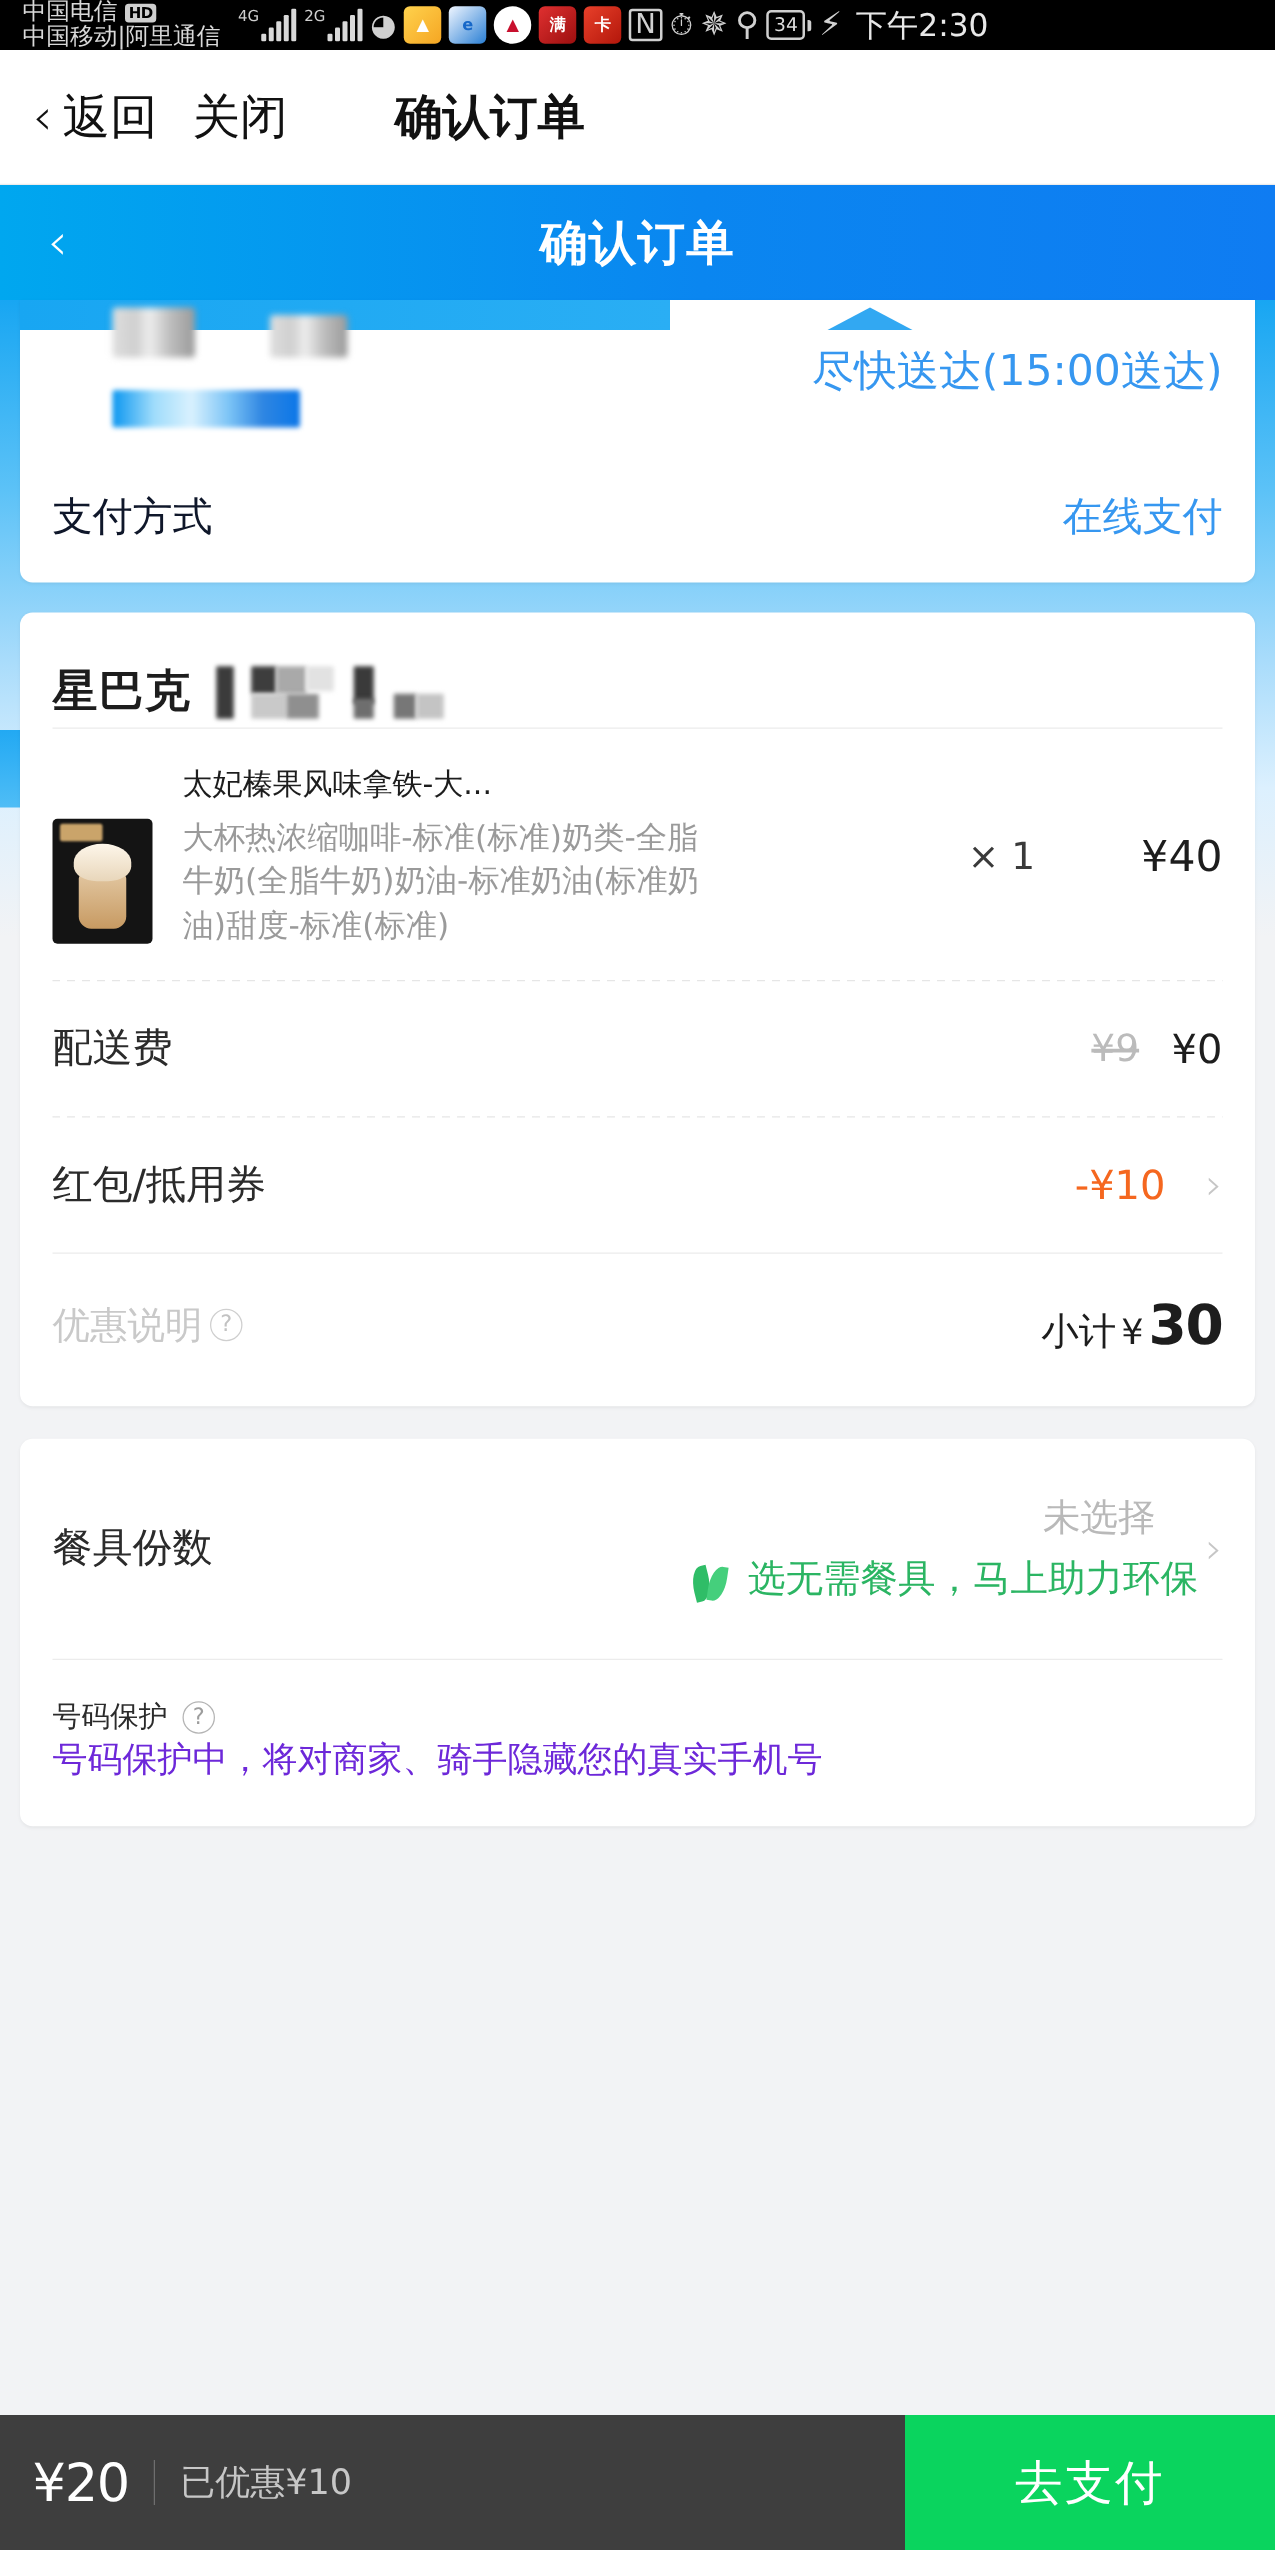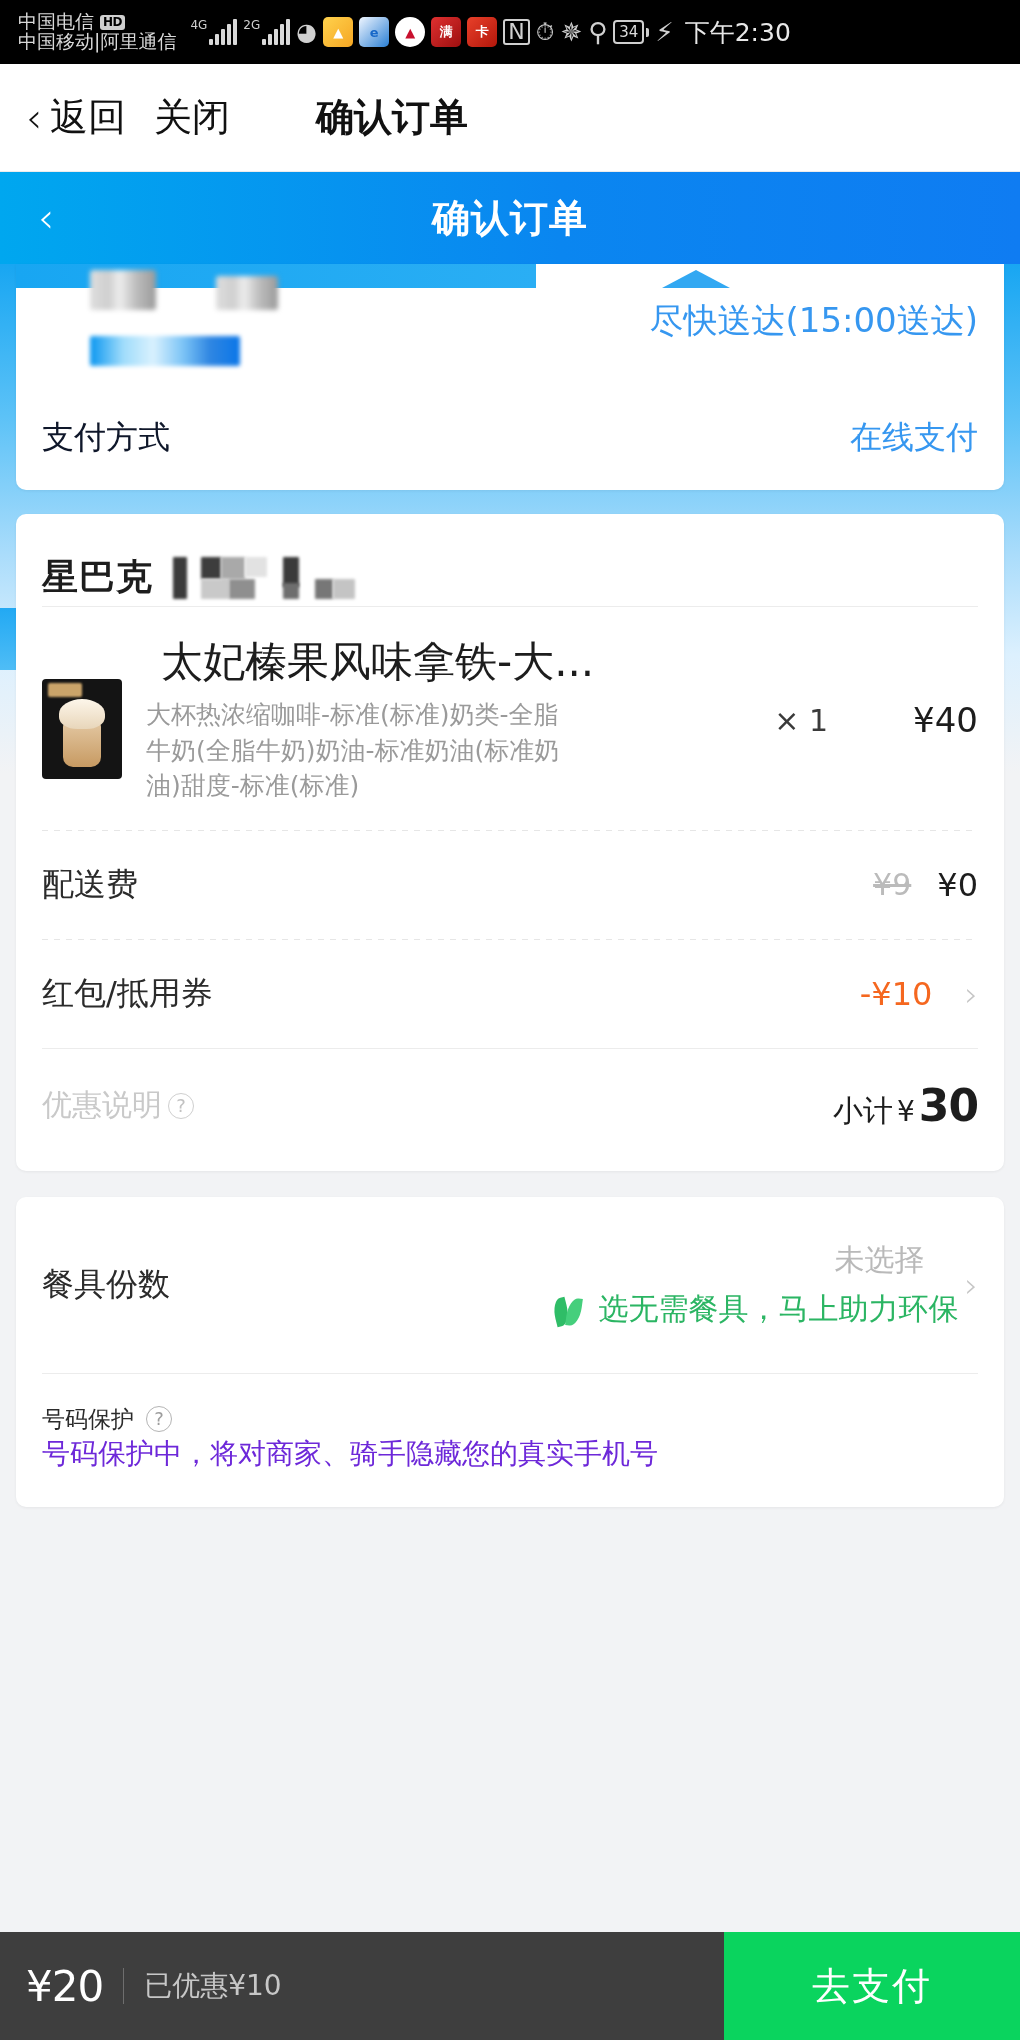--- a/index.html
+++ b/index.html
@@ -13,21 +13,21 @@
   .screen {
     position: relative;
     width: 1020px;
     height: 2040px;
     background: #f2f3f5;
   }
 
   
   .statusbar {
     position: relative;
-    height: 64px;
+    height: 40px;
     background: #000000;
     color: #d8d8d8;
     display: flex;
     align-items: center;
     padding: 0 10px 0 18px;
     overflow: hidden;
   }
   .carriers {
     display: flex;
     flex-direction: column;
@@ -158,22 +158,22 @@
     position: absolute; left: 50%; transform: translateX(-50%); bottom: 50px;
     width: 46px; height: 30px; border-radius: 50% 50% 40% 40%;
     background: linear-gradient(to bottom,#fdf6ea,#e8d6ba);
   }
   .thumb-tag {
     position: absolute; left: 6px; top: 4px; width: 34px; height: 14px;
     background: #caa46a; border-radius: 2px; filter: blur(1px);
   }
   .item-mid { flex: 1 1 auto; padding-left: 24px; padding-right: 10px; }
   .item-title {
-    font-size: 42px; color: #1d1d1d; font-weight: 500; line-height: 1.2;
-    white-space: nowrap; overflow: hidden; max-width: 430px; margin-left: 15px;
+    font-size: 24px; color: #1d1d1d; font-weight: 500; line-height: 1.2;
+    white-space: nowrap; overflow: hidden; max-width: 430px;
   }
   .item-desc {
     font-size: 25px; color: #9a9a9a; line-height: 1.42; margin-top: 10px;
     max-width: 415px;
   }
   .item-qty { font-size: 30px; color: #3a3a3a; flex: 0 0 auto; align-self: center; padding-left: 4px;}
   .item-price { font-size: 34px; color: #1d1d1d; flex: 0 0 auto; align-self: center;
     width: 150px; text-align: right; }
 
   .fee-row { display:flex; align-items:center; justify-content:space-between;

